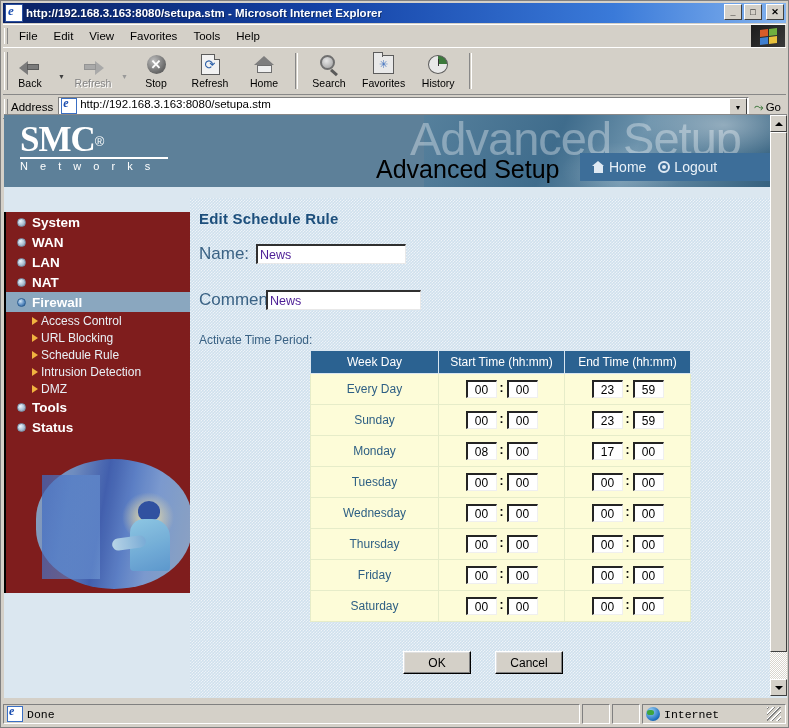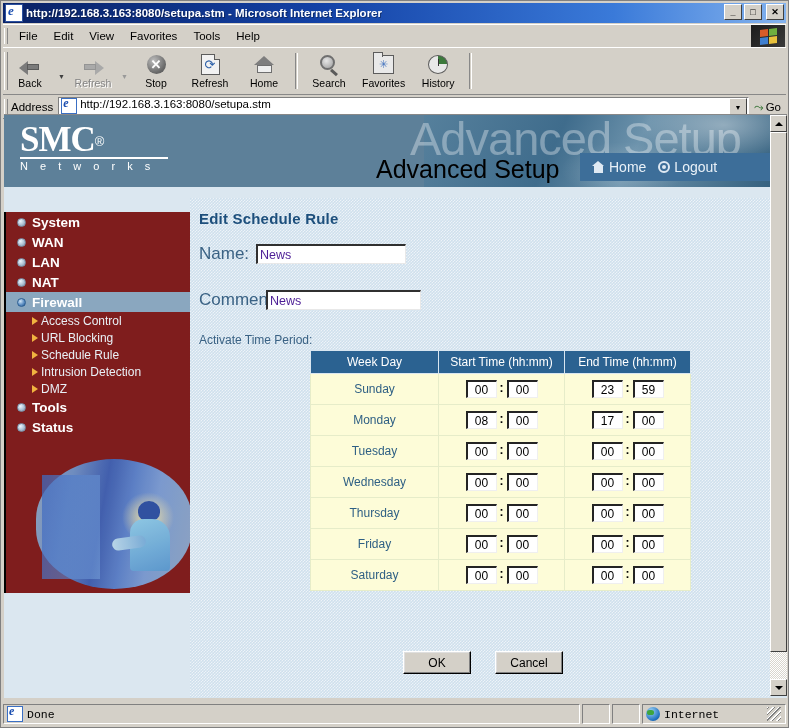--- a/index.html
+++ b/index.html
@@ -486,20 +486,29 @@
           <table class="sched">
             <thead>
               <tr>
                 <th style="width:115px;">Week Day</th>
                 <th style="width:113px;">Start Time (hh:mm)</th>
                 <th style="width:113px;">End Time (hh:mm)</th>
               </tr>
             </thead>
             <tbody>
               <tr>
+                <td class="daycell">Every Day</td>
+                <td class="timecell">
+                  <input class="tm" value="00" style=""><span class="colon">:</span><input class="tm" value="00" style="">
+                </td>
+                <td class="timecell">
+                  <input class="tm" value="23" style=""><span class="colon">:</span><input class="tm" value="59" style="">
+                </td>
+              </tr>
+              <tr>
                 <td class="daycell">Sunday</td>
                 <td class="timecell">
                   <input class="tm" value="00" style=""><span class="colon">:</span><input class="tm" value="00" style="">
                 </td>
                 <td class="timecell">
                   <input class="tm" value="23" style=""><span class="colon">:</span><input class="tm" value="59" style="">
                 </td>
               </tr>
               <tr>
                 <td class="daycell">Monday</td>

